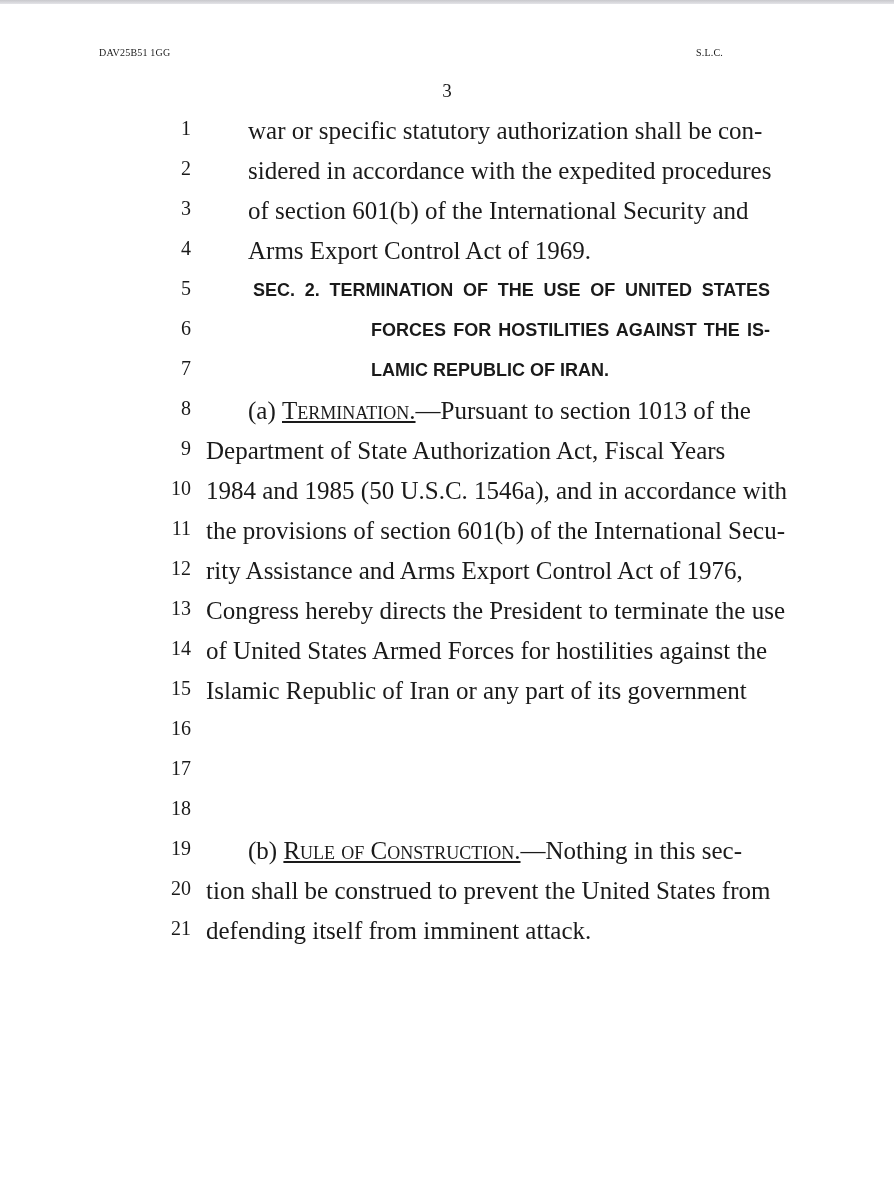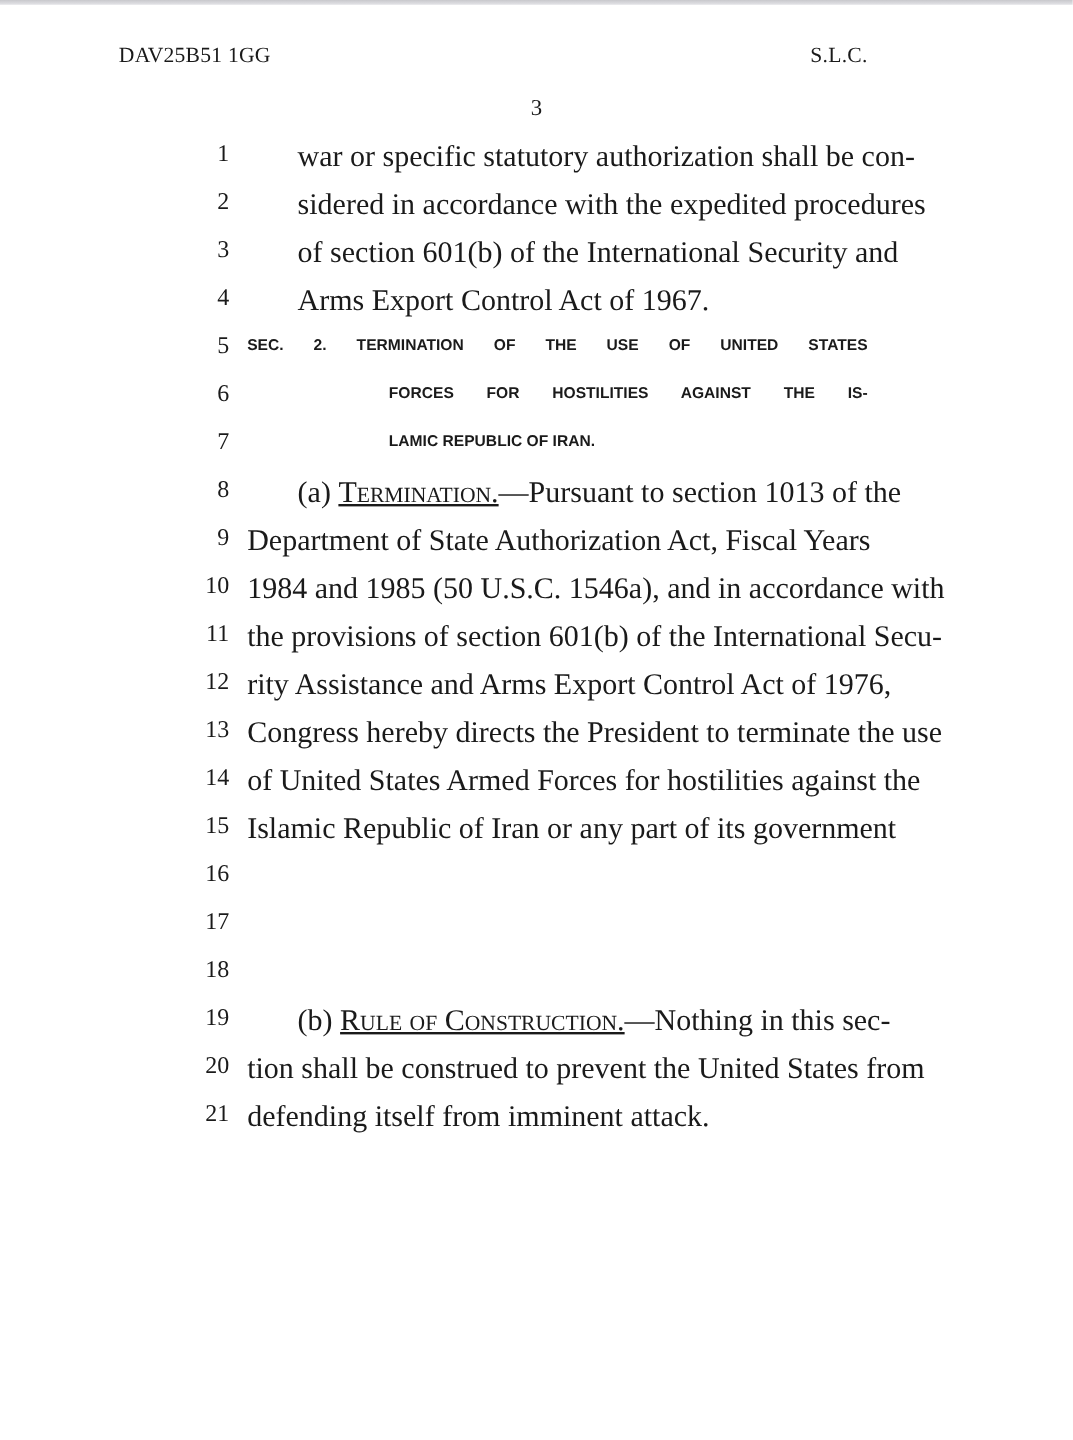--- a/index.html
+++ b/index.html
@@ -1,30 +1,30 @@
 <!DOCTYPE html>
 <html><head>
 <meta charset="utf-8">
 <style>
   html, body { margin: 0; padding: 0; background: #ffffff; }
   body { width: 894px; height: 1200px; position: relative; overflow: hidden;
          font-family: "Liberation Serif", "DejaVu Serif", serif; color: #1a1a1a; }
   .top-bar { position: absolute; left: 0; top: 0; width: 894px; height: 4px;
              background: linear-gradient(#c8c8cc, #e4e4e8); }
-  .hdr { position: absolute; top: 36px; font-size: 18px; letter-spacing: 0.2px; }
+  .hdr { position: absolute; top: 47px; font-size: 10px; letter-spacing: 0.2px; }
   .hdr-left { left: 99px; }
   .hdr-right { right: 171px; }
   .page-num { position: absolute; top: 80px; left: 0; width: 894px; text-align: center; font-size: 19px; }
   .line { position: absolute; left: 0; width: 894px; height: 40px; }
   .ln { position: absolute; right: 703px; font-size: 20px; top: 0; }
   .txt { position: absolute; left: 206px; width: 517px; font-size: 25px; top: 0;
          text-align: justify; text-align-last: justify; white-space: nowrap; }
   .txt.indent { left: 248px; width: 475px; }
   .txt.last { text-align-last: left; }
-  .txt.head { font-family: "Liberation Sans", "DejaVu Sans", sans-serif; font-weight: bold; font-size: 13px; top: 3px; }
+  .txt.head { font-family: "Liberation Sans", "DejaVu Sans", sans-serif; font-weight: bold; font-size: 18px; top: 3px; margin-left: 47px; }
   .txt.head2 { left: 324px; width: 399px; }
   .sc { font-variant: small-caps; text-decoration: underline; }
 </style>
 </head>
 <body>
 
 <div class="top-bar"></div>
 
 <div class="hdr hdr-left">DAV25B51 1GG</div>
 <div class="hdr hdr-right">S.L.C.</div>
@@ -38,21 +38,21 @@
   <div class="line" style="top:157px">
     <span class="ln">2</span>
     <span class="txt indent">sidered in accordance with the expedited procedures</span>
   </div>
   <div class="line" style="top:197px">
     <span class="ln">3</span>
     <span class="txt indent">of section 601(b) of the International Security and</span>
   </div>
   <div class="line" style="top:237px">
     <span class="ln">4</span>
-    <span class="txt indent last">Arms Export Control Act of 1967.</span>
+    <span class="txt indent last">Arms Export Control Act of 1969.</span>
   </div>
   <div class="line" style="top:277px">
     <span class="ln">5</span>
     <span class="txt head">SEC. 2. TERMINATION OF THE USE OF UNITED STATES</span>
   </div>
   <div class="line" style="top:317px">
     <span class="ln">6</span>
     <span class="txt head head2">FORCES FOR HOSTILITIES AGAINST THE IS-</span>
   </div>
   <div class="line" style="top:357px">

